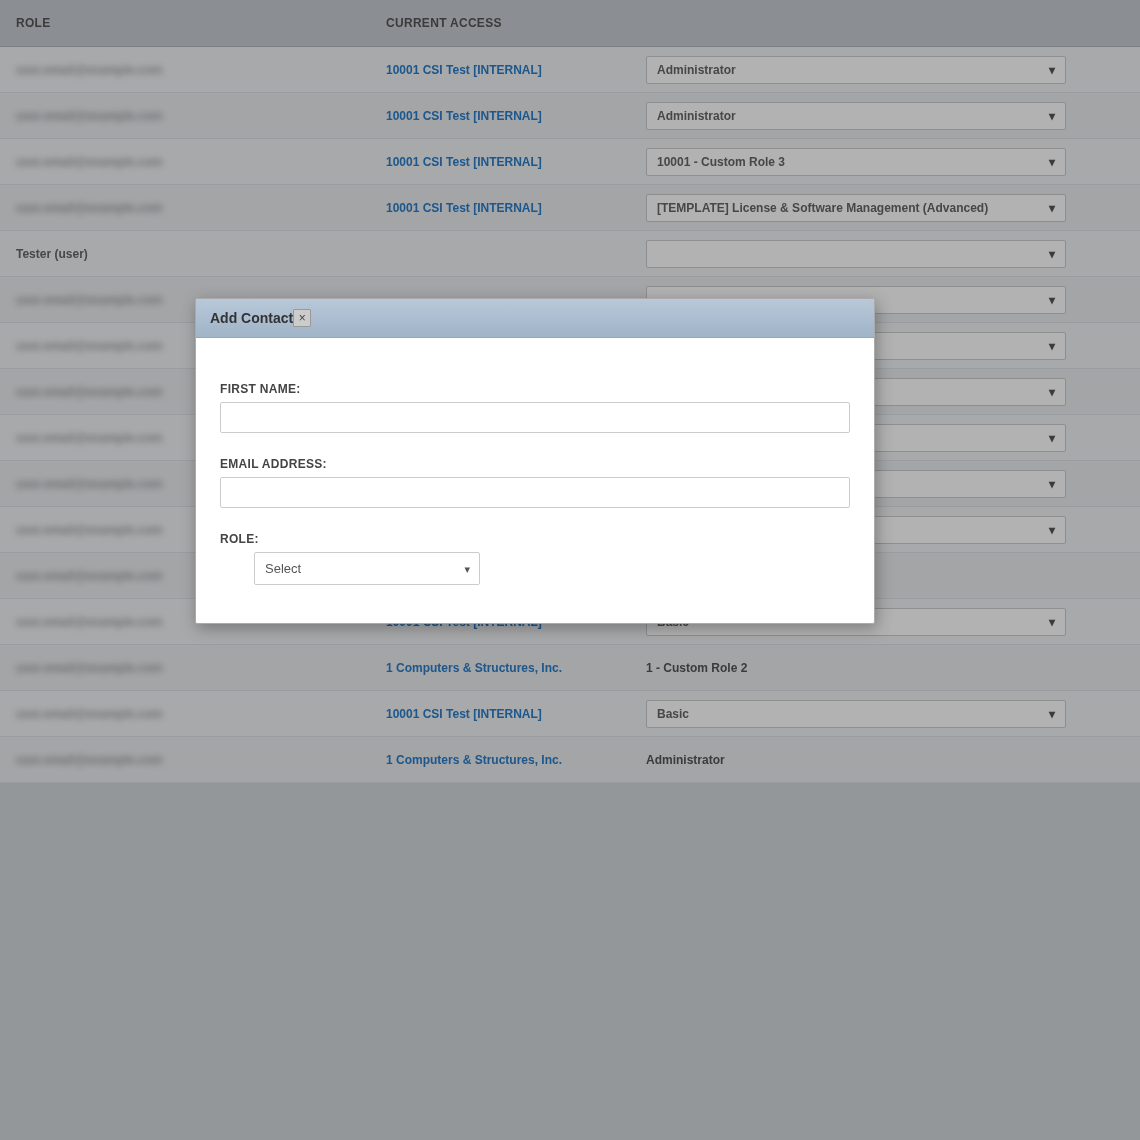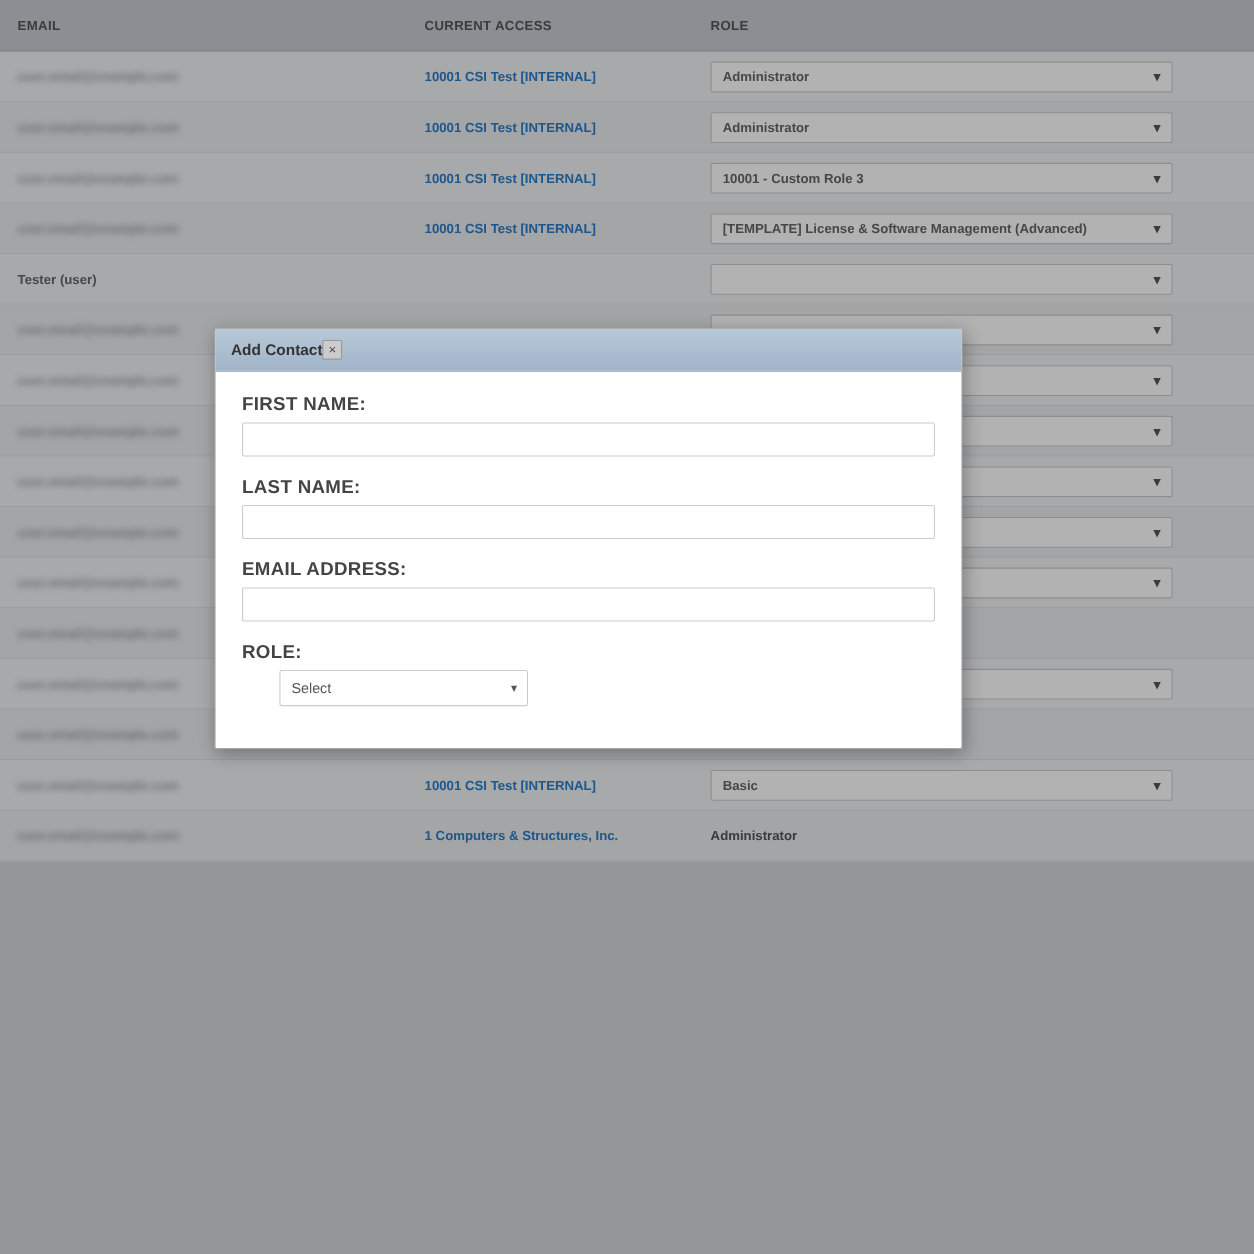--- a/index.html
+++ b/index.html
@@ -152,27 +152,28 @@
 
     .modal-body {
       padding: 20px 24px;
     }
 
     .form-group {
       margin-bottom: 18px;
     }
 
     .form-label {
-      font-size: 17px;
+      font-size: 12px;
       font-weight: bold;
       color: #444;
       margin-bottom: 6px;
       display: block;
       text-transform: uppercase;
       letter-spacing: 0.3px;
+      margin-top: 24px;
     }
 
     .form-input {
       width: 100%;
       padding: 7px 8px;
       border: 1px solid #ccc;
       border-radius: 2px;
       font-size: 13px;
       color: #333;
       background: #fff;
@@ -226,23 +227,22 @@
     
     .table-cell.plain-role {
       color: #555;
     }
   </style>
 </head>
 <body>
 
 <div class="table-container">
   <div class="table-header">
-    <div class="table-header-cell">EMAIL</div>
+    <div class="table-header-cell">ROLE</div>
     <div class="table-header-cell">CURRENT ACCESS</div>
-    <div class="table-header-cell">ROLE</div>
   </div>
 
   <div id="table-rows">
       <div class="table-row">
         <div class="table-cell blurred">user.email@example.com</div>
         <div class="table-cell link">10001 CSI Test [INTERNAL]</div>
         <div class="table-cell role-cell">
           <div class="role-dropdown">
             <span class="role-text">Administrator</span>
             <span class="chevron-icon">▾</span>
@@ -390,24 +390,20 @@
 <div class="modal-overlay"></div>
 
 <div class="modal">
   <div class="modal-header">
     <span class="modal-title">Add Contact</span>
     <div class="modal-close">×</div>
   </div>
   <div class="modal-body">
     <div class="form-group">
       <label class="form-label">FIRST NAME:</label>
-      <input type="text" class="form-input" value="" style="">
-    </div>
-    <div class="form-group">
-      <label class="form-label">LAST NAME:</label>
       <input type="text" class="form-input" value="" style="">
     </div>
     <div class="form-group">
       <label class="form-label">EMAIL ADDRESS:</label>
       <input type="text" class="form-input" value="" style="">
     </div>
     <div class="form-group">
       <label class="form-label">ROLE:</label>
       <div class="form-select-wrapper">
         <select class="form-select">

